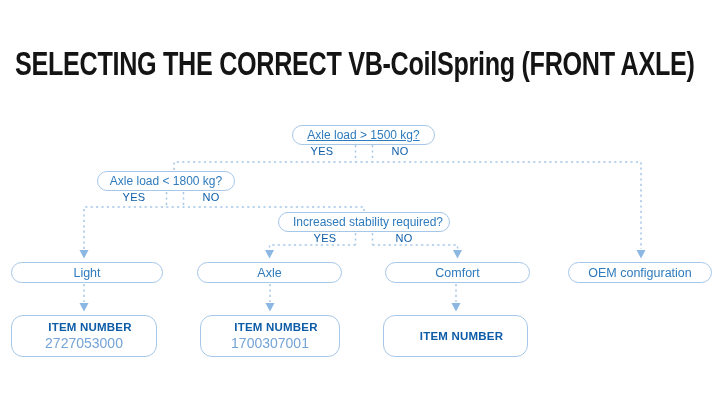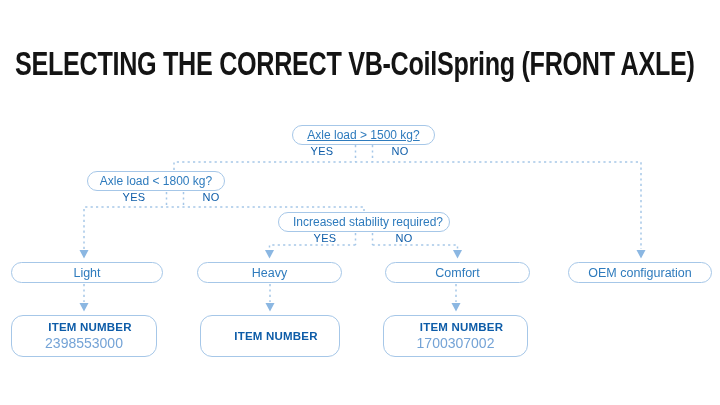--- a/index.html
+++ b/index.html
@@ -133,50 +133,50 @@
     <path d="M456,284 V302"></path>
     <polygon points="451.5,303 460.5,303 456,311.5"></polygon>
   </svg>
 
   <div class="qbox" style="left:292px; top:125px; width:143px;text-decoration:underline;">
     <span>Axle load &gt; 1500 kg?</span>
   </div>
   <div class="branch-label" style="left:322px; top:145px;">YES</div>
   <div class="branch-label" style="left:400px; top:145px;">NO</div>
 
-  <div class="qbox" style="left:87px; top:171px; width:138px;">
+  <div class="qbox" style="left:97px; top:171px; width:138px;">
     <span>Axle load &lt; 1800 kg?</span>
   </div>
   <div class="branch-label" style="left:134px; top:191px;">YES</div>
   <div class="branch-label" style="left:211px; top:191px;">NO</div>
 
   <div class="qbox" style="left:278px; top:212px; width:172px;padding-left:8px;">
     <span>Increased stability required?</span>
   </div>
   <div class="branch-label" style="left:325px; top:232px;">YES</div>
   <div class="branch-label" style="left:404px; top:232px;">NO</div>
 
   <div class="rbox" style="left:11px; top:262px; width:152px;align-items:center;">
     <span>Light</span>
   </div>
   <div class="rbox" style="left:197px; top:262px; width:145px;">
-    <span>Heavy</span>
+    <span>Axle</span>
   </div>
   <div class="rbox" style="left:568px; top:262px; width:144px;">
     <span>OEM configuration</span>
   </div>
   <div class="rbox" style="left:385px; top:262px; width:145px;">
     <span>Comfort</span>
   </div>
 
   <div class="ibox" style="left:11px; width:146px;">
     <div class="ilabel">ITEM NUMBER</div>
-    <div class="ivalue">2398553000</div>
+    <div class="ivalue">2727053000</div>
   </div>
   <div class="ibox" style="left:200px; width:140px;">
     <div class="ilabel">ITEM NUMBER</div>
+    <div class="ivalue">1700307001</div>
   </div>
   <div class="ibox" style="left:383px; width:145px;">
     <div class="ilabel">ITEM NUMBER</div>
-    <div class="ivalue">1700307002</div>
   </div>
 
 </div>
 
 </body></html>

